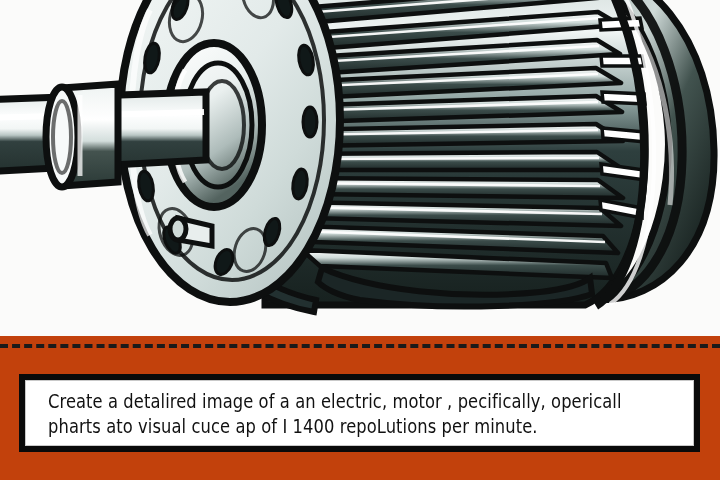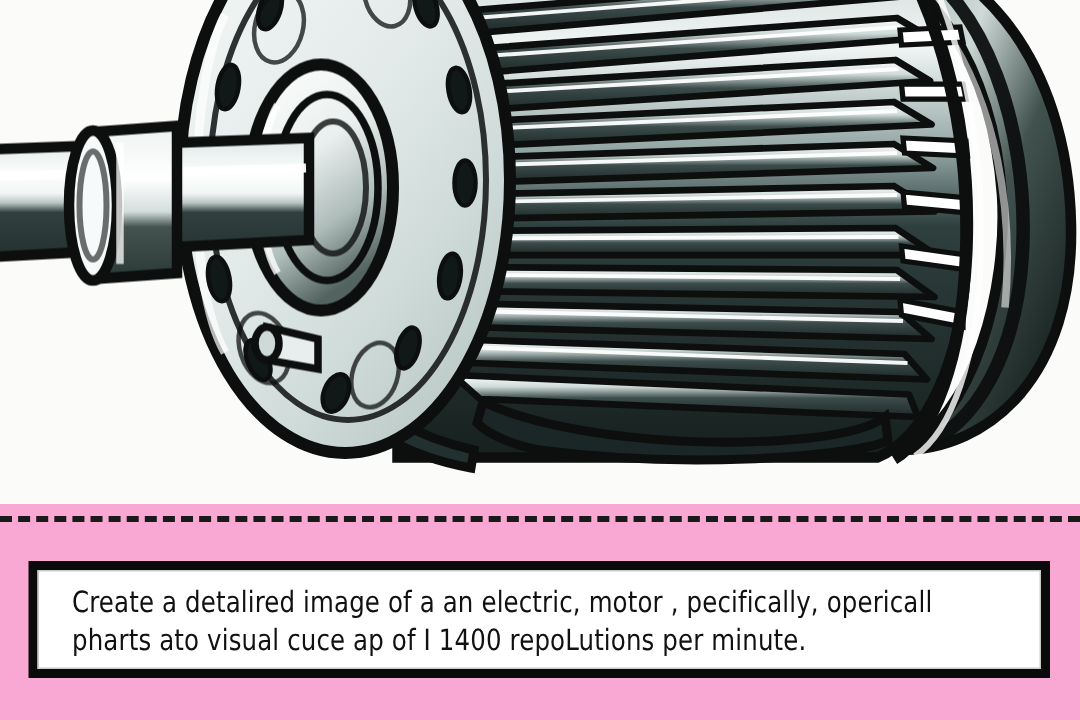--- a/index.html
+++ b/index.html
@@ -12,21 +12,21 @@
     width: 720px;
     height: 480px;
     overflow: hidden;
     font-family: "DejaVu Sans", sans-serif;
   }
 
   #page {
     position: relative;
     width: 720px;
     height: 480px;
-    background: #f9a8d4;
+    background: #c2410c;
     overflow: hidden;
   }
 
   
   #illustration {
     position: absolute;
     left: 0;
     top: 0;
     width: 720px;
     height: 336px;

